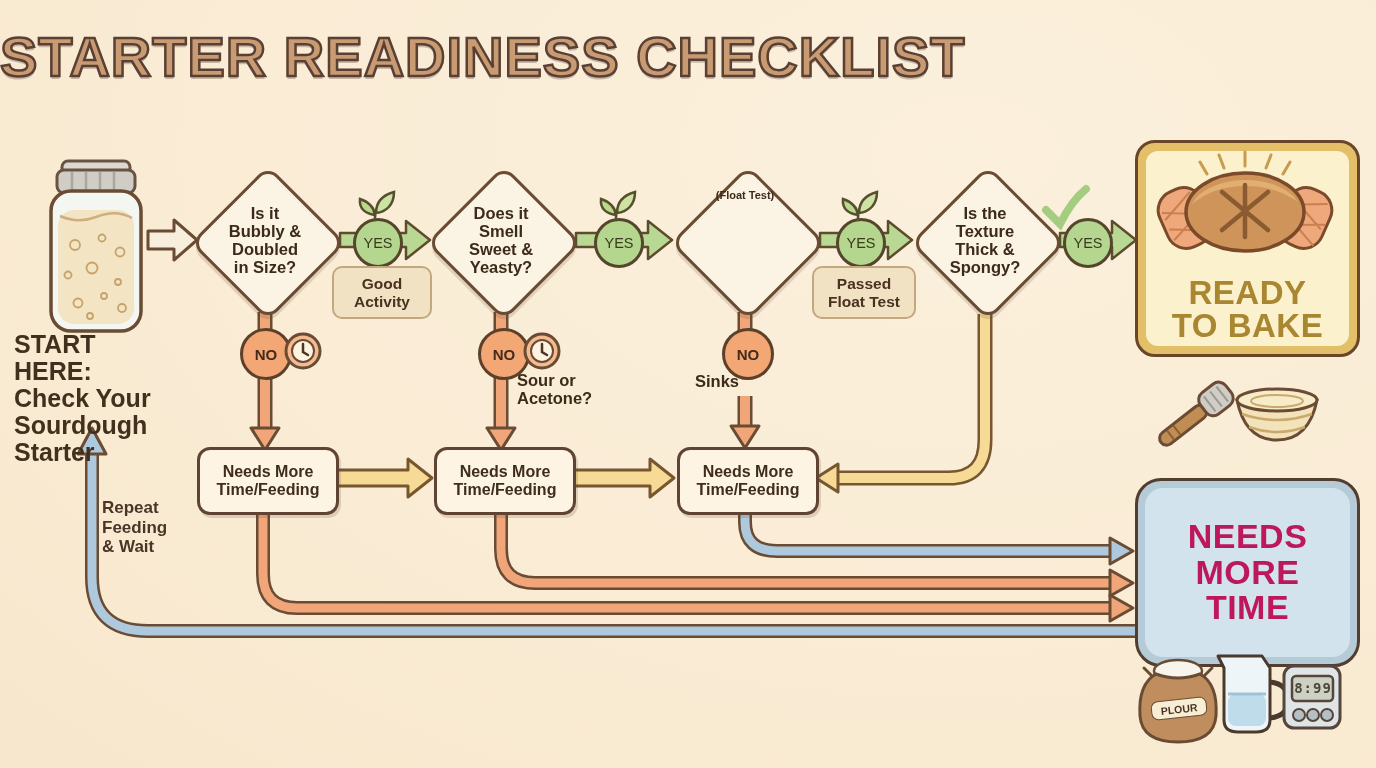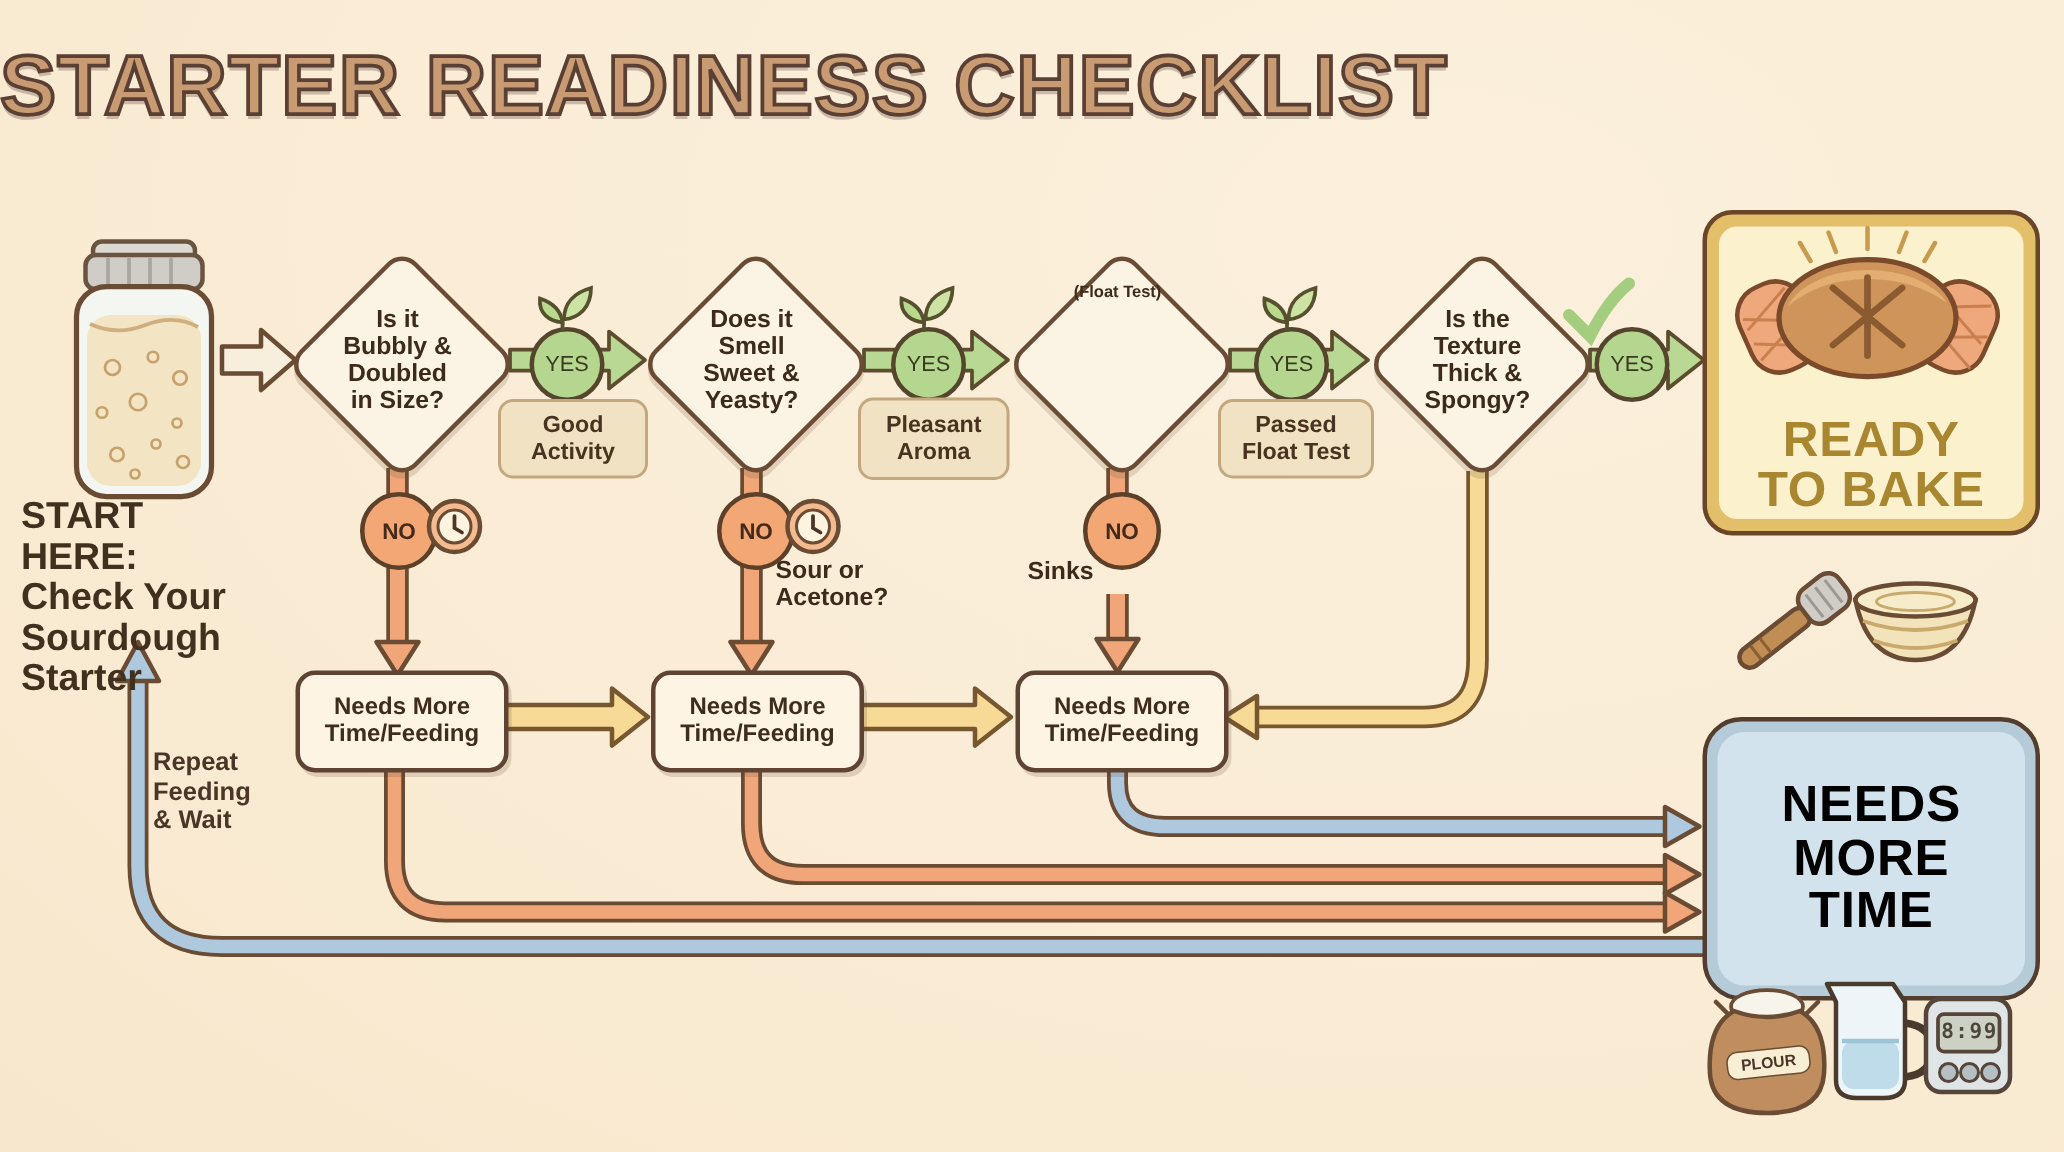--- a/index.html
+++ b/index.html
@@ -48,21 +48,21 @@
 
   .ready-box{position:absolute;left:1135px;top:140px;width:219px;height:211px;
     background:#e2bf68;border:3.5px solid #6a4629;border-radius:20px;}
   .ready-inner{position:absolute;inset:8px;background:#fbf1cd;border-radius:12px;}
   .ready-text{position:absolute;left:0;right:0;bottom:12px;text-align:center;
     font-size:33px;font-weight:800;color:#a98630;line-height:1.0;letter-spacing:.5px;}
 
   .nmt-box{position:absolute;left:1135px;top:478px;width:219px;height:183px;
     background:#b5cbd8;border:3.5px solid #523d2e;border-radius:26px;}
   .nmt-inner{position:absolute;inset:7px;background:#d2e3ed;border-radius:18px;}
-  .nmt-text{position:absolute;inset:0;font-size:34px;font-weight:800;color:#000000;
+  .nmt-text{position:absolute;inset:0;font-size:34px;font-weight:800;color:#be185d;
     line-height:1.04;letter-spacing:.5px;}
 
   .flour-label{position:absolute;left:1151px;top:699px;width:54px;height:17px;
     background:#f8eed4;border:1.5px solid #6a4b33;border-radius:7px;
     transform:rotate(-6deg);font-size:10.5px;font-weight:bold;color:#4a3527;}
   .timer-display{position:absolute;left:1293px;top:680px;width:40px;text-align:center;
     font-family:"DejaVu Sans Mono", monospace;font-size:14px;font-weight:bold;
     color:#4b473b;letter-spacing:1px;}
 </style>
 </head>
@@ -158,22 +158,20 @@
       </div>
     <div class="no-circle ctr" style="left:478px;top:328px;">
         <span>NO</span>
       </div>
     <div class="no-circle ctr" style="left:722px;top:328px;">
         <span>NO</span>
       </div>
 
     <div class="result-label ctr pre" style="left:332px;top:266px;width:96px;height:49px;">Good
 Activity</div>
-    <div class="result-label ctr pre" style="left:572px;top:265px;width:97px;height:51px;">Pleasant
-Aroma</div>
     <div class="result-label ctr pre" style="left:812px;top:266px;width:100px;height:49px;">Passed
 Float Test</div>
 
     <div class="needs-box ctr pre" style="left:197px;top:447px;">Needs More
 Time/Feeding</div>
     <div class="needs-box ctr pre" style="left:434px;top:447px;">Needs More
 Time/Feeding</div>
     <div class="needs-box ctr pre" style="left:677px;top:447px;">Needs More
 Time/Feeding</div>
 
@@ -313,21 +311,21 @@
     <div class="abs" style="left:679px;top:188px;width:132px;text-align:center;">
       <div class="dnote">(Float Test)</div>
     </div>
     <div class="dtext pre ctr abs" style="left:919px;top:193px;height:94px;">Is the
 Texture
 Thick &amp;
 Spongy?</div>
 
     <div class="no-note pre" style="left:517px;top:371px;width:90px;text-align:left;">Sour or
 Acetone?</div>
-    <div class="no-note" style="left:677px;top:372px;width:60px;text-align:center;">Sinks</div>
+    <div class="no-note" style="left:695px;top:372px;width:60px;">Sinks</div>
 
     <div class="repeat-label pre">Repeat
 Feeding
 &amp; Wait</div>
 
     <div class="flour-label ctr">PLOUR</div>
     <div class="timer-display">8:99</div>
   </div>
 
 </div>

